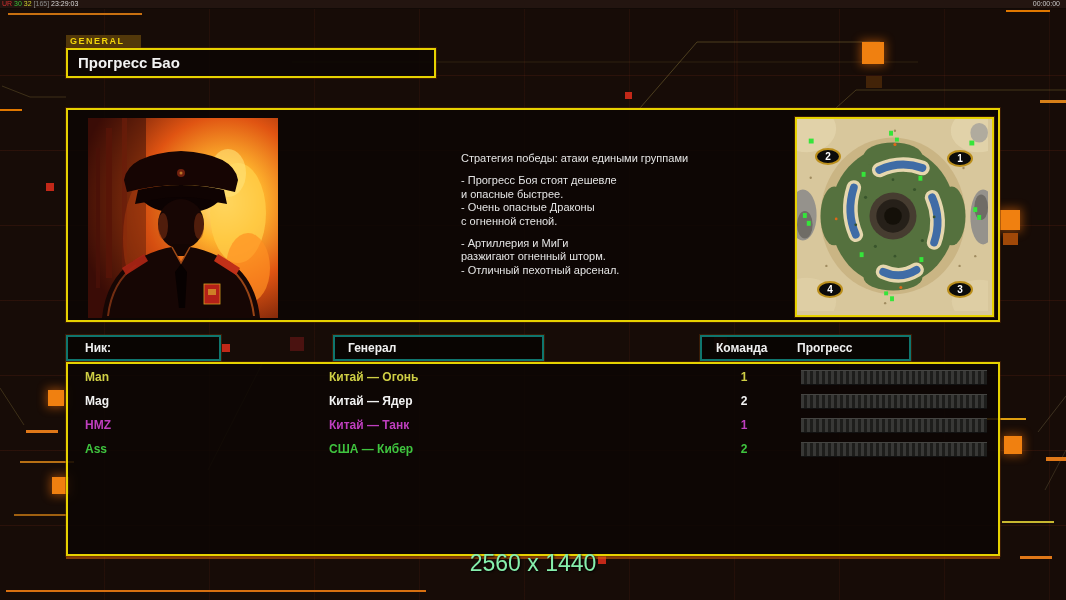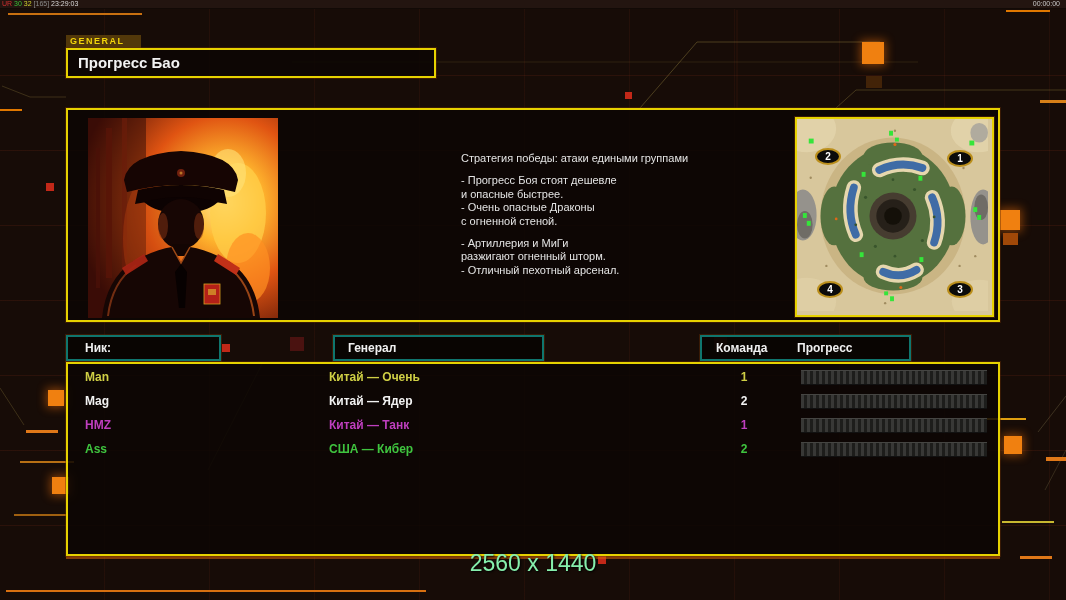--- a/index.html
+++ b/index.html
@@ -267,21 +267,21 @@
   <span style="left:13px;">Генерал</span>
 </div>
 <div class="abs hbox teambox">
   <span style="left:14px;">Команда</span>
   <span style="left:95px;">Прогресс</span>
 </div>
 
 <div class="abs panel tablepanel">
   <div class="prow" style="top: 2px; color: rgb(207, 207, 69);">
     <span class="nick">Man</span>
-    <span class="gen">Китай — Очень</span>
+    <span class="gen">Китай — Огонь</span>
     <span class="team">1</span>
     <div class="pbar">
         <div class="pfill" style="width: 0%;"></div>
       </div>
   </div>
   <div class="prow" style="top: 26px; color: rgb(242, 242, 242);">
     <span class="nick">Mag</span>
     <span class="gen">Китай — Ядер</span>
     <span class="team">2</span>
     <div class="pbar">

